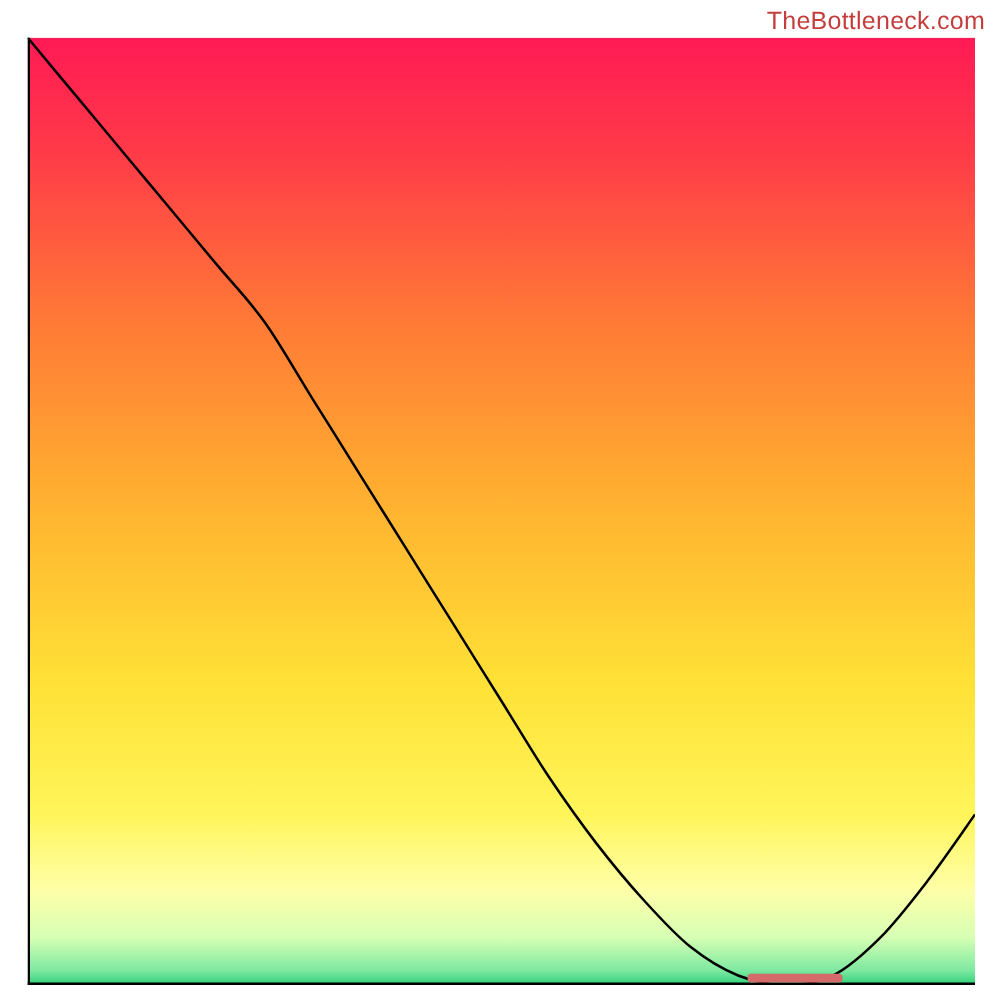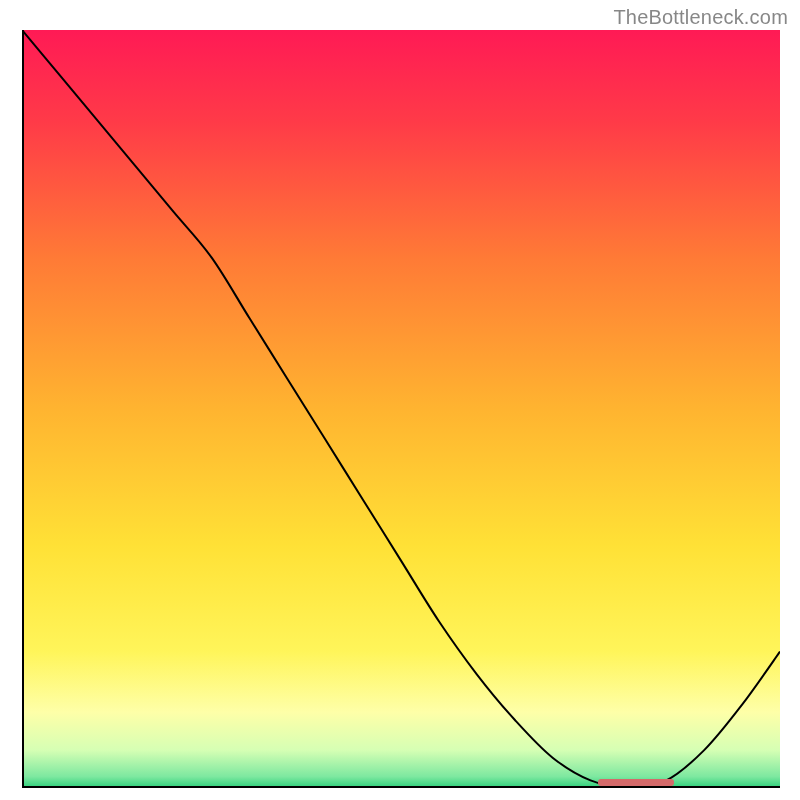--- a/index.html
+++ b/index.html
@@ -4,21 +4,21 @@
 <style>
   * { margin: 0; padding: 0; box-sizing: border-box; }
   html, body { width: 800px; height: 800px; overflow: hidden; background: #fff; font-family: Arial, sans-serif; }
   .stage { position: relative; width: 800px; height: 800px; }
   .watermark {
     position: absolute;
     top: 6px;
     right: 12px;
     font-size: 20px;
     font-weight: 500;
-    color: #737373;
+    color: #b91c1c;
     opacity: 0.85;
     letter-spacing: 0.2px;
     z-index: 5;
   }
   .plot {
     position: absolute;
     left: 22px;
     top: 30px;
     width: 758px;
     height: 758px;

